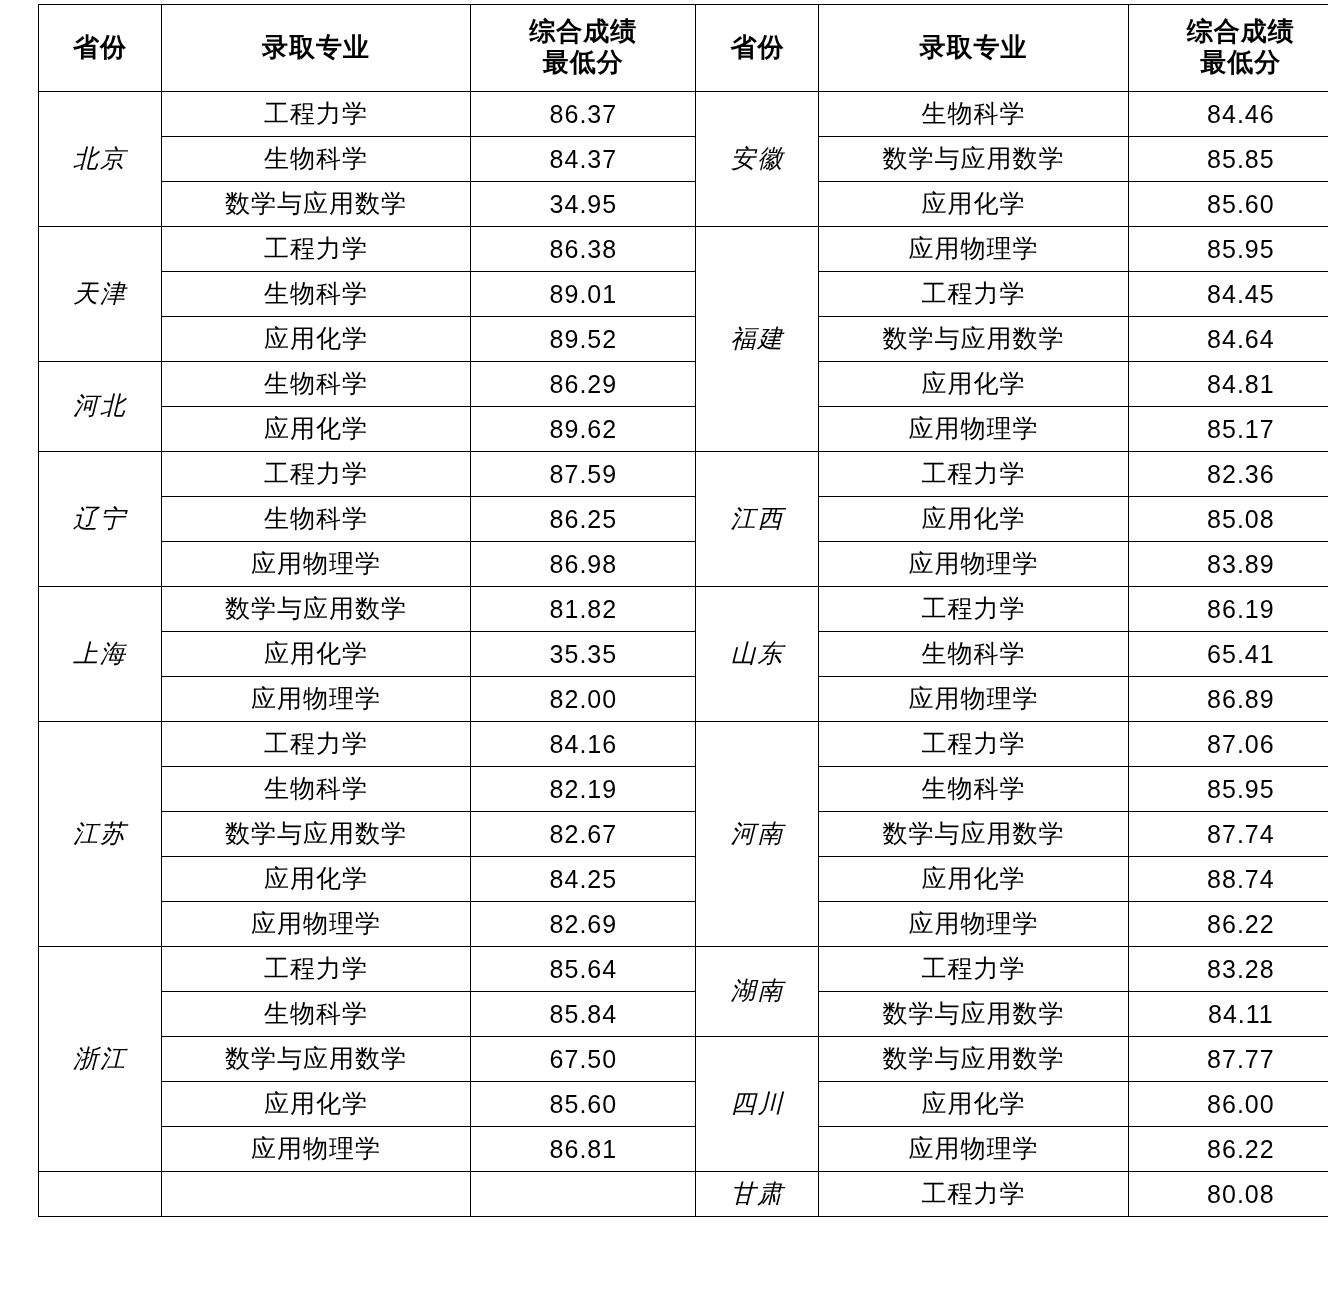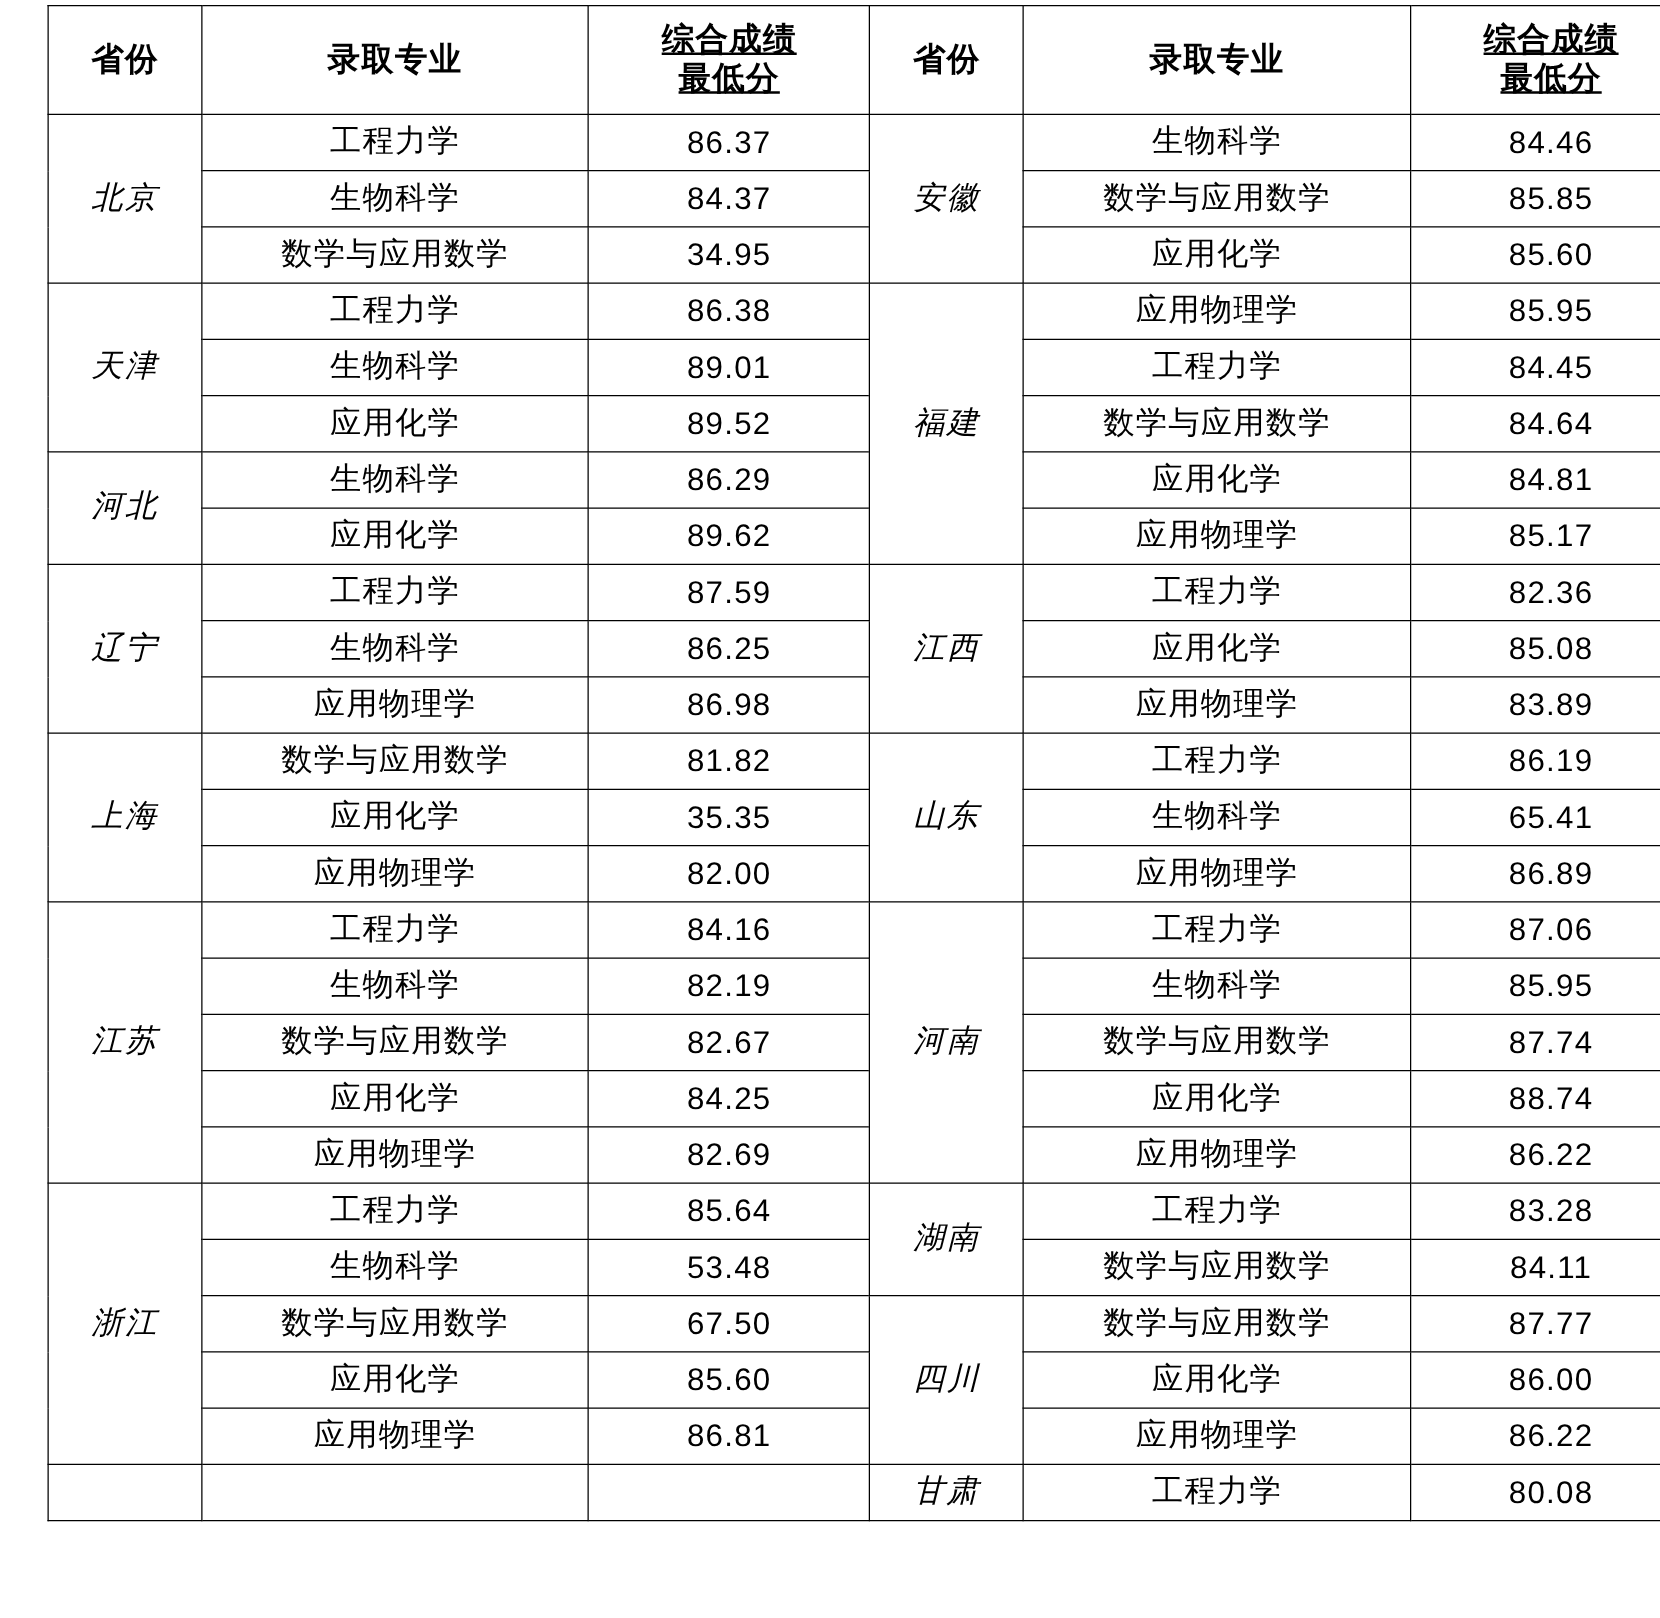--- a/index.html
+++ b/index.html
@@ -55,21 +55,20 @@
   td.major {
     font-size: 25px;
     letter-spacing: 1px;
   }
   td.empty {
     height: 44px;
   }
   .hdr2 {
     display: block;
     line-height: 1.18;
-    text-decoration: underline;
   }
   col.c-prov { width: 108px; }
   col.c-major { width: 272px; }
   col.c-score { width: 198px; }
 </style>
 </head>
 <body>
 
 <div id="sheet">
   <table class="grid">
@@ -226,21 +225,21 @@
         <tr>
           <td class="prov" rowspan="5">浙江</td>
           <td class="major">工程力学</td>
           <td class="score">85.64</td>
           <td class="prov" rowspan="2">湖南</td>
           <td class="major">工程力学</td>
           <td class="score">83.28</td>
         </tr>
         <tr>
           <td class="major">生物科学</td>
-          <td class="score">53.48</td>
+          <td class="score">85.84</td>
           <td class="major">数学与应用数学</td>
           <td class="score">84.11</td>
         </tr>
         <tr>
           <td class="major">数学与应用数学</td>
           <td class="score">67.50</td>
           <td class="prov" rowspan="3">四川</td>
           <td class="major">数学与应用数学</td>
           <td class="score">87.77</td>
         </tr>

